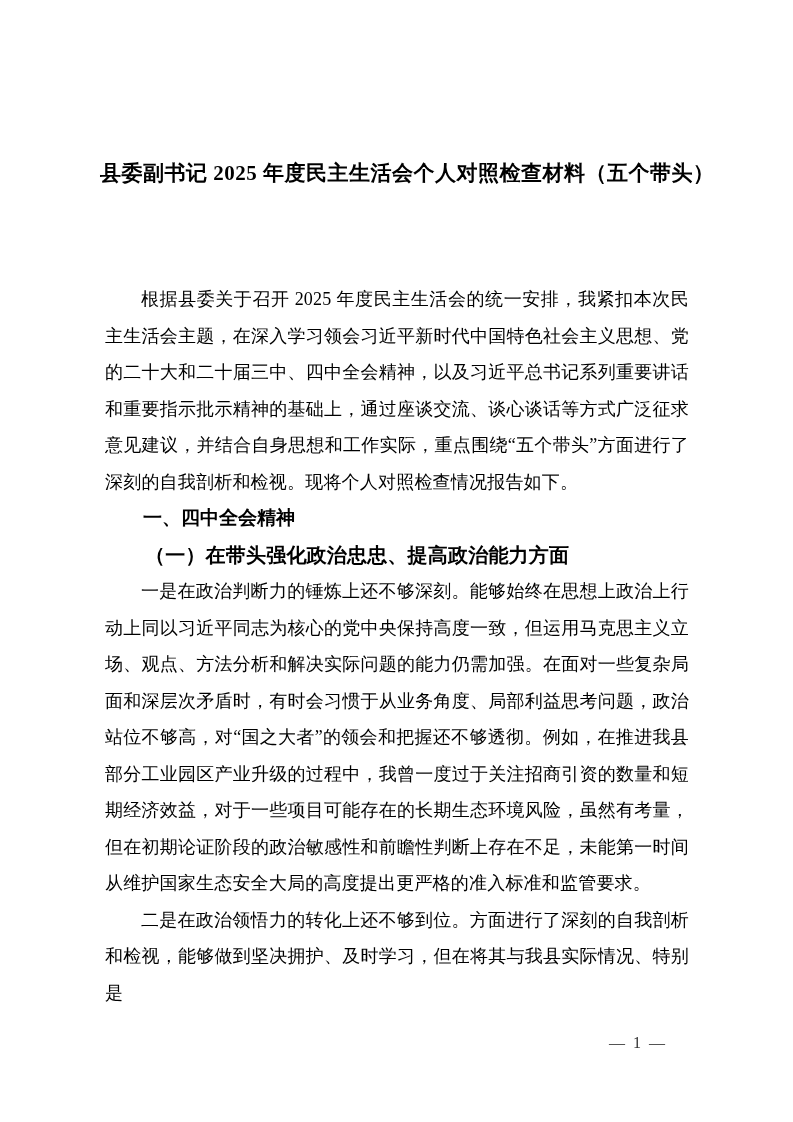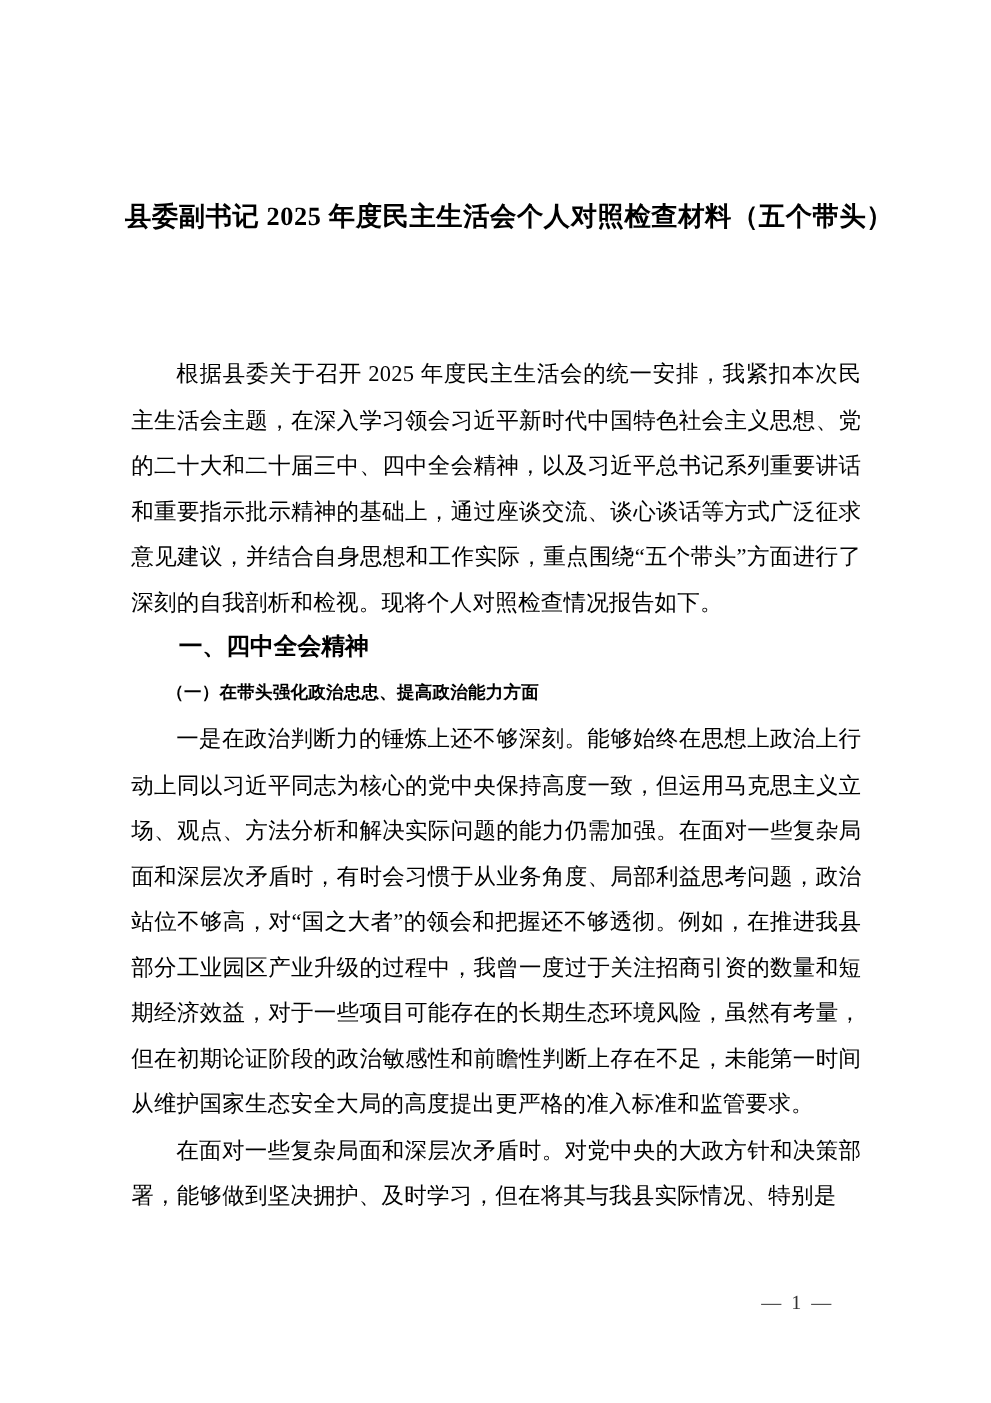--- a/index.html
+++ b/index.html
@@ -47,21 +47,21 @@
   .doc-body .heading-1 {
     margin: 0;
     font-family: "Liberation Sans", sans-serif;
     font-size: 19px;
     font-weight: bold;
     line-height: 36.5px;
     text-indent: 2em;
   }
   .doc-body .heading-2 {
     margin: 0;
-    font-size: 14px;
+    font-size: 20px;
     font-weight: bold;
     line-height: 36.5px;
     text-indent: 2em;
     letter-spacing: 0.2px;
   }
   .page-number {
     position: absolute;
     top: 1031px;
     right: 126px;
     font-size: 16px;
@@ -80,19 +80,19 @@
   <div class="doc-body">
 
     <p>根据县委关于召开 2025 年度民主生活会的统一安排，我紧扣本次民主生活会主题，在深入学习领会习近平新时代中国特色社会主义思想、党的二十大和二十届三中、四中全会精神，以及习近平总书记系列重要讲话和重要指示批示精神的基础上，通过座谈交流、谈心谈话等方式广泛征求意见建议，并结合自身思想和工作实际，重点围绕“五个带头”方面进行了深刻的自我剖析和检视。现将个人对照检查情况报告如下。</p>
 
     <div class="heading-1">一、四中全会精神</div>
 
     <div class="heading-2">（一）在带头强化政治忠忠、提高政治能力方面</div>
 
     <p>一是在政治判断力的锤炼上还不够深刻。能够始终在思想上政治上行动上同以习近平同志为核心的党中央保持高度一致，但运用马克思主义立场、观点、方法分析和解决实际问题的能力仍需加强。在面对一些复杂局面和深层次矛盾时，有时会习惯于从业务角度、局部利益思考问题，政治站位不够高，对“国之大者”的领会和把握还不够透彻。例如，在推进我县部分工业园区产业升级的过程中，我曾一度过于关注招商引资的数量和短期经济效益，对于一些项目可能存在的长期生态环境风险，虽然有考量，但在初期论证阶段的政治敏感性和前瞻性判断上存在不足，未能第一时间从维护国家生态安全大局的高度提出更严格的准入标准和监管要求。</p>
 
-    <p>在面对一些复杂局面和深层次矛盾时。对党中央的大政方针和决策部署，能够做到坚决拥护、及时学习，但在将其与我县实际情况、特别是</p>
+    <p>二是在政治领悟力的转化上还不够到位。方面进行了深刻的自我剖析和检视，能够做到坚决拥护、及时学习，但在将其与我县实际情况、特别是</p>
 
   </div>
 
   <div class="page-number">— 1 —</div>
 
 </div>
 
 </body></html>

